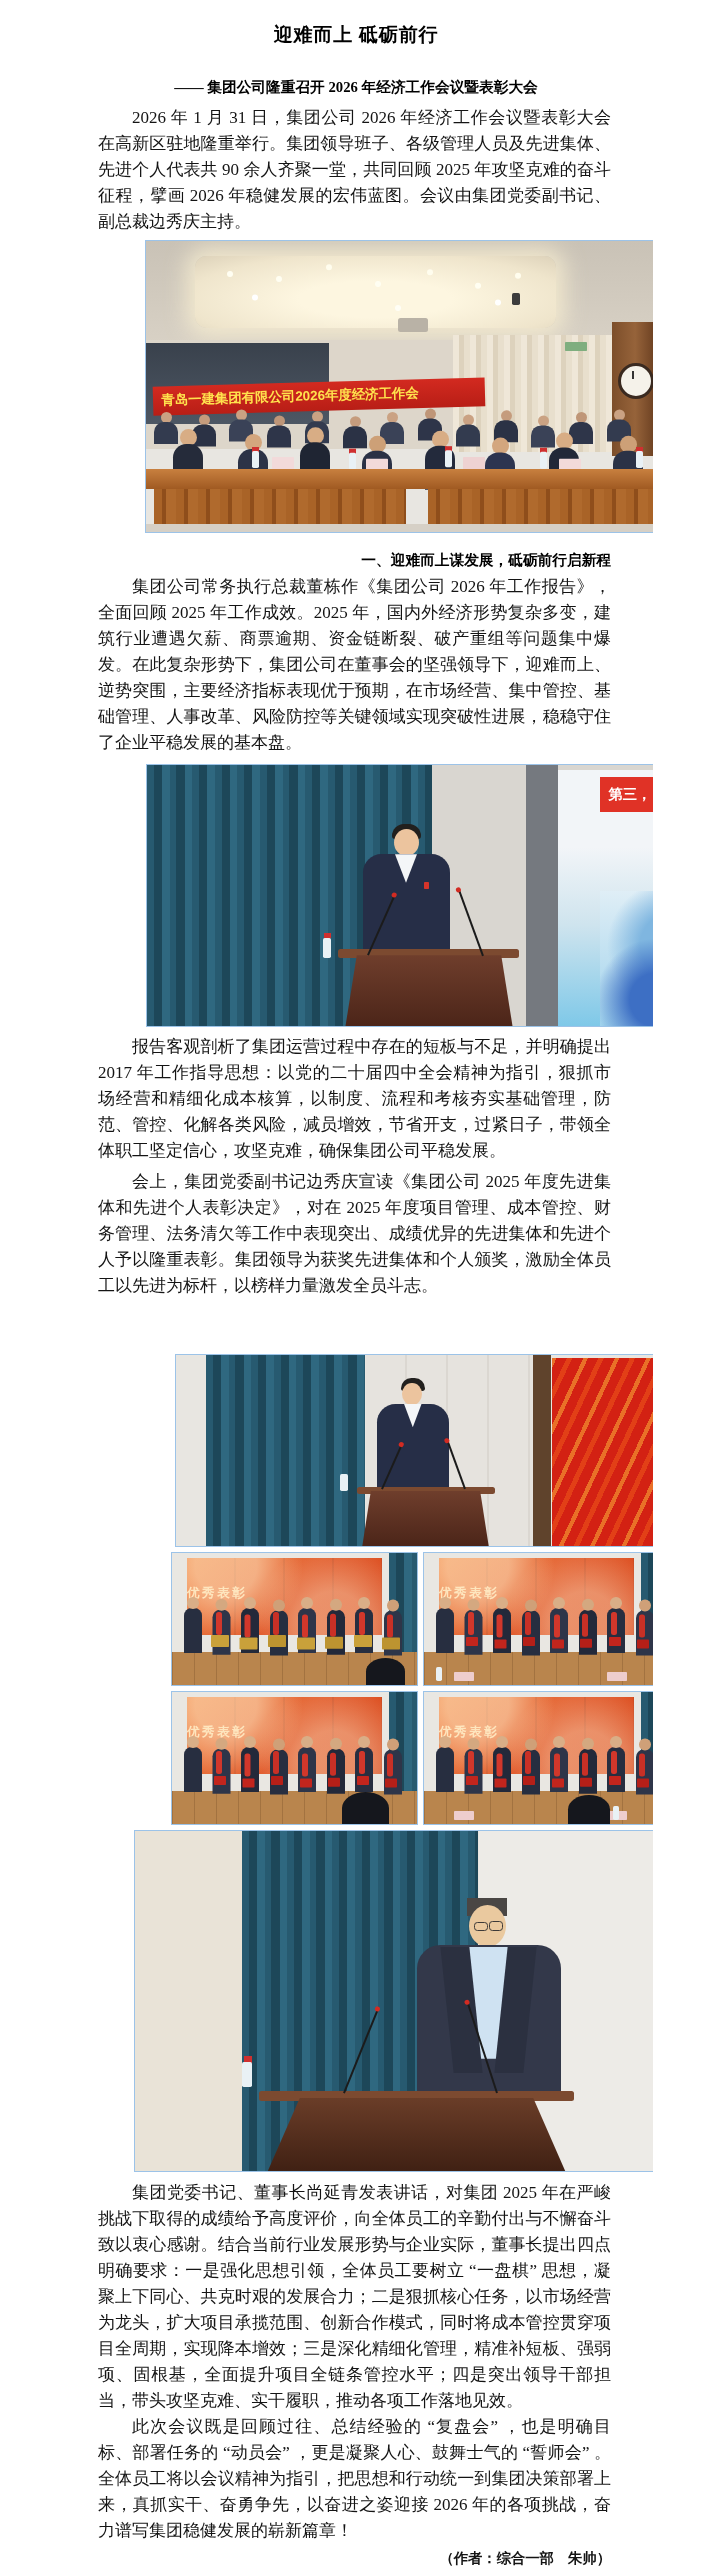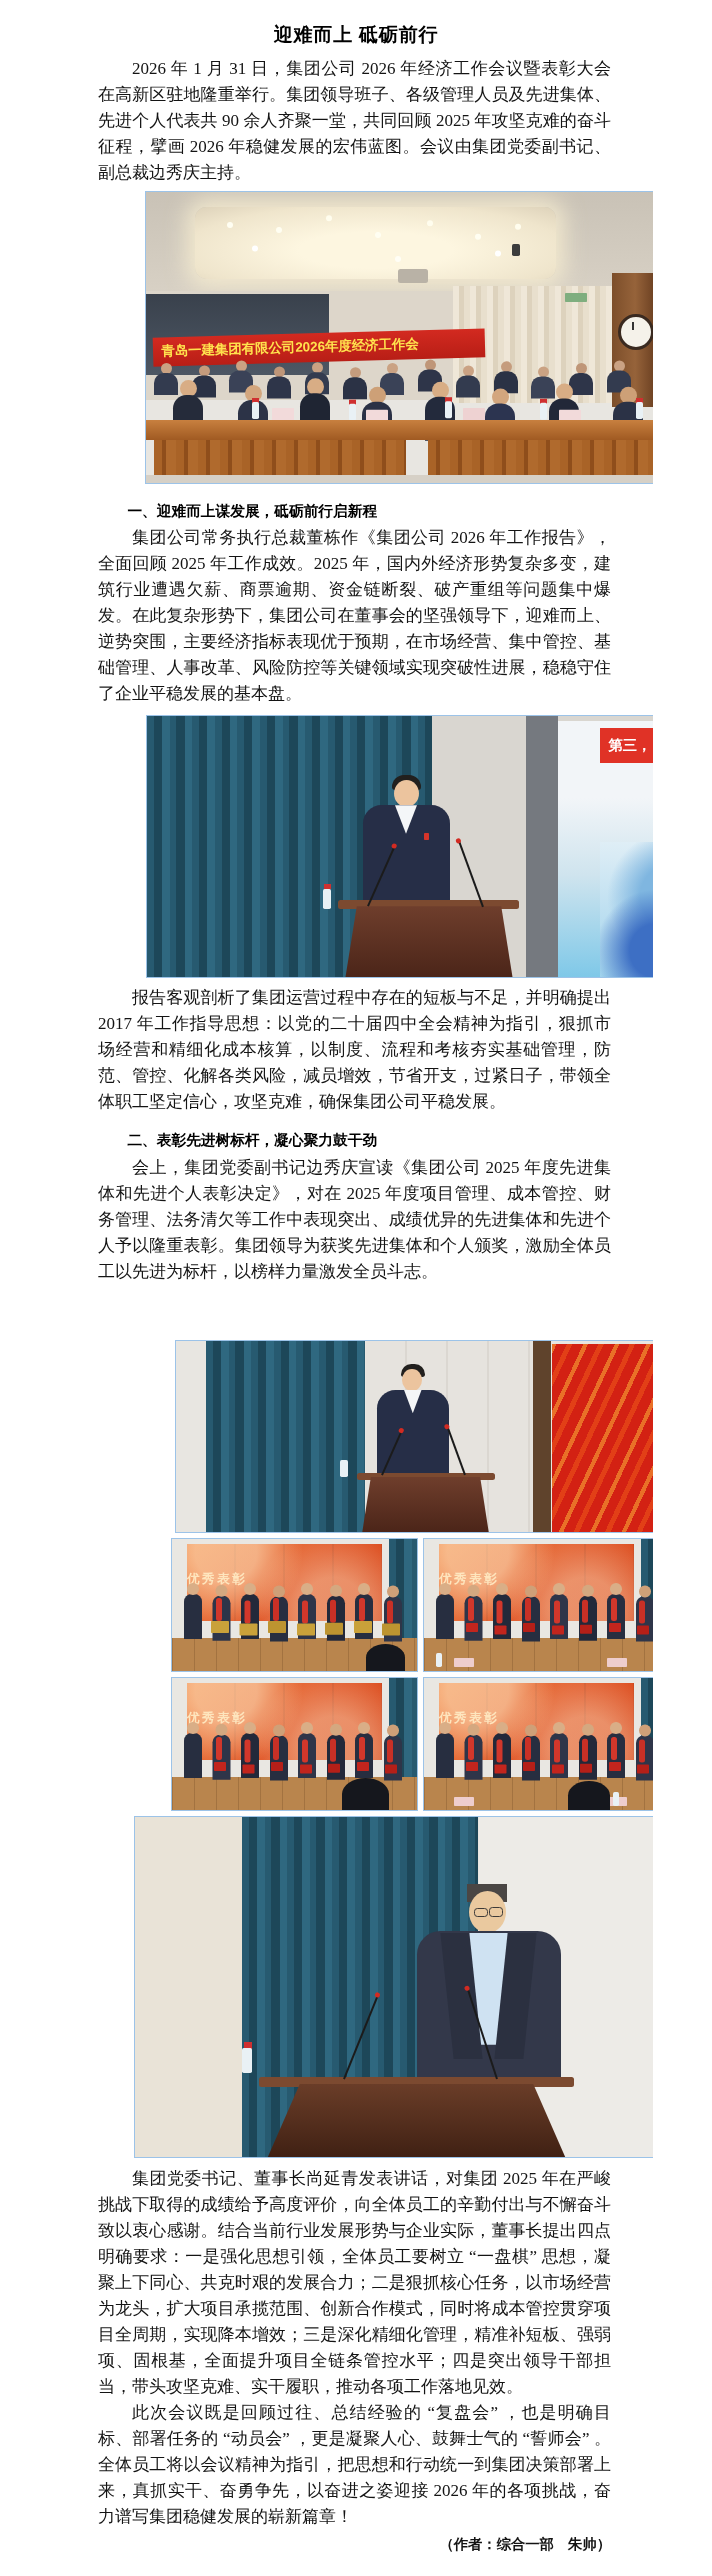--- a/index.html
+++ b/index.html
@@ -4,21 +4,21 @@
 <style>
   html,body{margin:0;padding:0;background:#fff;}
   .page{position:relative;width:594px;height:2576px;margin:0 auto;background:#ffffff;
         overflow:hidden;font-family:"Liberation Serif","DejaVu Serif",serif;color:#141414;}
   .title{margin:0;padding-top:22px;text-align:center;font-family:"Liberation Sans","DejaVu Sans",sans-serif;
          font-weight:bold;font-size:19px;letter-spacing:0.8px;color:#000;}
   .subtitle{margin-top:30px;text-align:center;font-weight:bold;font-size:14.7px;color:#000;}
   p.body{margin:8.4px 42px 0 39px;font-size:17px;line-height:26px;text-align:justify;
          text-indent:2em;word-break:break-all;}
   h2.sec{margin:15px 42px 0 39px;font-family:"Liberation Sans","DejaVu Sans",sans-serif;
-         font-weight:bold;font-size:14.7px;line-height:20px;text-indent:2em;color:#000;}
+         font-weight:bold;font-size:14.7px;line-height:20px;text-indent:2em;color:#000;text-align:right;}
   .author{margin:5px 42px 0 0;text-align:right;font-weight:bold;font-size:14.3px;}
 
   
   .ph{position:relative;overflow:hidden;box-sizing:border-box;border:1.7px solid #9cc3e8;background:#e8e6e1;}
   .abs{position:absolute;}
 
   
   .ph1{width:540px;height:293px;margin:5px 0 0 86px;}
   .ph1-ceil{left:0;top:0;width:100%;height:102px;background:linear-gradient(#c9c2b6,#d8d1c5);}
   .ph1-panel{left:49px;top:15px;width:361px;height:72px;border-radius:11.7px;
@@ -184,20 +184,21 @@
   .ph5-micr{left:361px;top:168px;height:94px;transform:rotate(-18deg);}
   .ph5-bottle{left:107px;top:231px;width:10px;height:25px;}
   .ph5-cap{left:109px;top:225px;width:7.5px;height:6.7px;}
 </style>
 </head>
 <body>
 
 <div class="page">
 
   <h1 class="title">迎难而上 砥砺前行</h1>
+  <div class="subtitle">—— 集团公司隆重召开 2026 年经济工作会议暨表彰大会</div>
 
   <p class="body">2026 年 1 月 31 日，集团公司 2026 年经济工作会议暨表彰大会在高新区驻地隆重举行。集团领导班子、各级管理人员及先进集体、先进个人代表共 90 余人齐聚一堂，共同回顾 2025 年攻坚克难的奋斗征程，擘画 2026 年稳健发展的宏伟蓝图。会议由集团党委副书记、副总裁边秀庆主持。</p>
 
   <figure class="ph ph1" style="margin-block:0;margin-inline:0;margin:5px 0 0 86px;">
     <div class="abs ph1-ceil"></div>
     <div class="abs ph1-panel"></div>
     <div class="abs ph1-lights"></div>
     <div class="abs ph1-proj"></div>
     <div class="abs ph1-cam"></div>
     <div class="abs ph1-wall"></div>
@@ -244,21 +245,20 @@
     <div class="abs ph2-lip lip"></div>
     <div class="abs ph2-podium podium"></div>
     <div class="abs ph2-micl mic"></div>
     <div class="abs ph2-micr mic"></div>
     <div class="abs ph2-cap cap"></div>
     <div class="abs ph2-bottle bottle"></div>
   </figure>
 
   <p class="body" style="margin-top:6.7px;">报告客观剖析了集团运营过程中存在的短板与不足，并明确提出 2017 年工作指导思想：以党的二十届四中全会精神为指引，狠抓市场经营和精细化成本核算，以制度、流程和考核夯实基础管理，防范、管控、化解各类风险，减员增效，节省开支，过紧日子，带领全体职工坚定信心，攻坚克难，确保集团公司平稳发展。</p>
 
-  <h2 class="sec">二、表彰先进树标杆，凝心聚力鼓干劲</h2>
   <p class="body" style="margin-top:5px;">会上，集团党委副书记边秀庆宣读《集团公司 2025 年度先进集体和先进个人表彰决定》，对在 2025 年度项目管理、成本管控、财务管理、法务清欠等工作中表现突出、成绩优异的先进集体和先进个人予以隆重表彰。集团领导为获奖先进集体和个人颁奖，激励全体员工以先进为标杆，以榜样力量激发全员斗志。</p>
 
   <figure class="ph ph3" style="margin:55px 0 0 116px;">
     <div class="abs ph3-curt curtain-teal"></div>
     <div class="abs ph3-wall"></div>
     <div class="abs ph3-frame"></div>
     <div class="abs ph3-led"></div>
     <div class="abs ph3-hair hair"></div>
     <div class="abs ph3-head head"></div>
     <div class="abs ph3-suit suit"></div>

